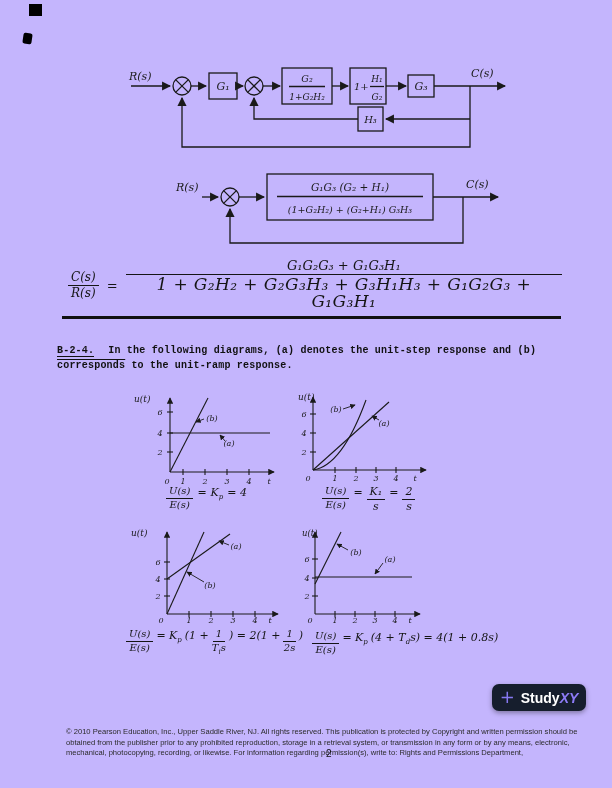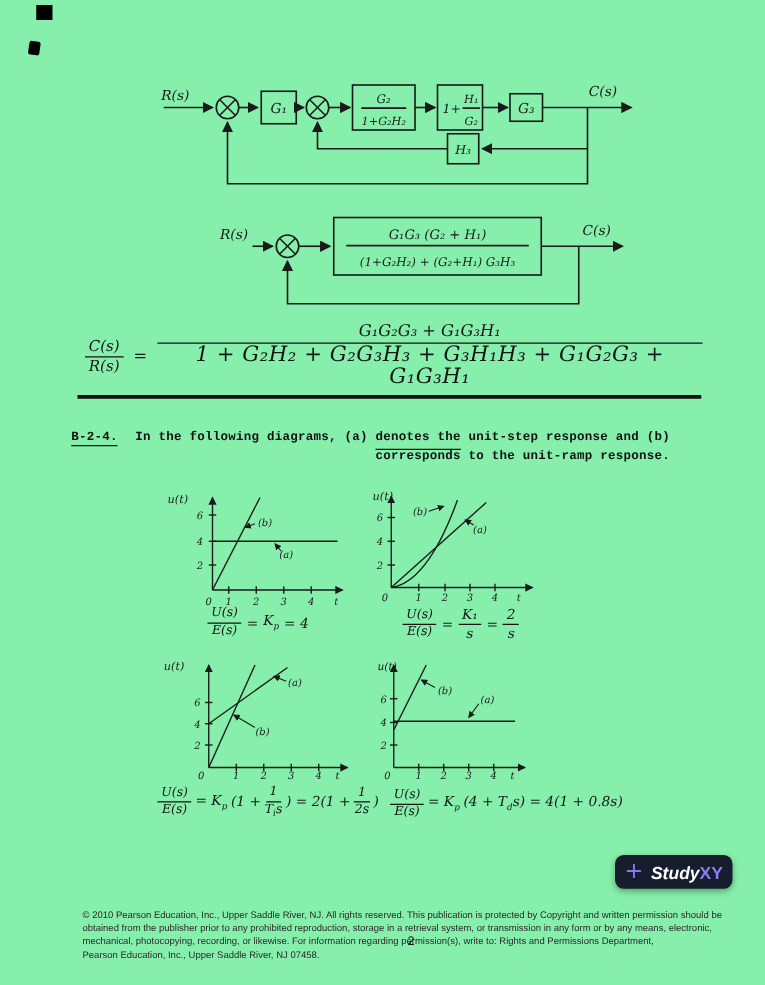--- a/index.html
+++ b/index.html
@@ -1,41 +1,41 @@
 <!DOCTYPE html>
 <html><head>
 <meta charset="utf-8">
 <style>
   html,body{margin:0;padding:0;background:#888;}
-  .page{position:relative;width:612px;height:788px;background:#86efac;overflow:hidden;
+  .page{position:relative;width:612px;height:788px;background:#c4b5fd;overflow:hidden;
         font-family:"DejaVu Serif",serif;color:#1a1a1a;}
   svg{position:absolute;overflow:visible;}
   svg text{font-family:"DejaVu Serif",serif;font-style:italic;fill:#1a1a1a;}
   .fr{display:inline-flex;flex-direction:column;align-items:center;line-height:1.05;text-align:center;vertical-align:middle;}
   .fr .n{border-bottom:1.2px solid #151515;padding:0 3px 1px;}
   .fr .d{padding-top:1px;}
-  .eq{position:absolute;display:flex;align-items:center;gap:4px;font-style:italic;
+  .eq{position:absolute;display:flex;gap:4px;font-style:italic;
       font-size:11px;color:#151515;white-space:nowrap;}
   .eq sub{font-size:7px;font-style:italic;}
   .mainEq{position:absolute;display:flex;align-items:center;gap:8px;font-style:italic;color:#151515;}
   .divider{position:absolute;background:#111;}
   .problem{position:absolute;font-family:"Liberation Mono","DejaVu Sans Mono",monospace;
            font-size:10px;font-weight:600;letter-spacing:0.2px;color:#111;line-height:15px;white-space:nowrap;}
   .problem .pid{border-bottom:1.5px solid #111;margin-right:14px;}
   .problem .ovl{text-decoration:overline;}
   .footer{position:absolute;font-family:"Liberation Sans",sans-serif;font-size:7.6px;
           color:#2a2a2a;line-height:10.6px;white-space:nowrap;margin-left:36px;}
   .pageNum{position:absolute;font-family:"Liberation Sans",sans-serif;font-size:10px;color:#111;}
   .wm{position:absolute;display:flex;align-items:center;justify-content:center;gap:6px;
       width:94px;height:27px;background:#161e2d;border-radius:7px;
       font-family:"Liberation Sans",sans-serif;font-weight:700;font-size:14px;
       box-shadow:0 2px 5px rgba(0,0,0,0.35);}
   .wm .plus{color:#8678f0;font-family:"DejaVu Sans",sans-serif;font-weight:400;font-size:18px;line-height:1;margin-top:-2px;}
-  .wm .b1{color:#ffffff;font-style:italic;}
-  .wm .b2{color:#8d7bf7;}
+  .wm .b1{color:#ffffff;}
+  .wm .b2{color:#8d7bf7;font-style:italic;}
   .mark{position:absolute;background:#000;}
 </style>
 </head>
 <body>
 
 <div class="page">
 
   <div class="mark" style="left:29px;top:4px;width:13px;height:12px;"></div>
   <div class="mark" style="left:23px;top:33px;width:9px;height:11px;transform:rotate(8deg);border-radius:2px;"></div>
 
@@ -112,21 +112,21 @@
     </span>
     <span style="font-size:13px;">=</span>
     <span class="fr">
       <span class="n" style="font-size:13px;align-self:stretch;">G₁G₂G₃ + G₁G₃H₁</span>
       <span class="d" style="font-size:17px;letter-spacing:0.4px;">1 + G₂H₂ + G₂G₃H₃ + G₃H₁H₃ + G₁G₂G₃ + G₁G₃H₁</span>
     </span>
   </div>
 
   <div class="divider" style="left:62px;top:316px;width:499px;height:3px;"></div>
 
-  <div class="problem" style="left:57px;top:343px;text-align:right;">
+  <div class="problem" style="left:57px;top:343px;">
     <div><span class="pid">B-2-4.</span><span>In the following diagrams, (a) denotes the unit-step response and (b)</span></div>
     <div><span class="ovl">corresponds</span><span> to the unit-ramp response.</span></div>
   </div>
 
   <svg style="left:132px;top:390px;" width="165" height="97" viewBox="0 0 165 97">
     <defs>
       <marker id="m3" viewBox="0 0 8 8" refX="7" refY="4" markerWidth="6" markerHeight="6" orient="auto-start-reverse">
         <path d="M0,0L8,4L0,8z" fill="#1a1a1a"></path>
       </marker>
     </defs>
@@ -321,17 +321,16 @@
 
   <div class="wm" style="left:492px;top:684px;">
     <span class="plus">+</span>
     <span><span class="b1">Study</span><span class="b2">XY</span></span>
   </div>
 
   <div class="footer" style="left:30px;top:727px;">
     <div>© 2010 Pearson Education, Inc., Upper Saddle River, NJ.  All rights reserved. This publication is protected by Copyright and written permission should be</div>
     <div>obtained from the publisher prior to any prohibited reproduction, storage in a retrieval system, or transmission in any form or by any means, electronic,</div>
     <div>mechanical, photocopying, recording, or likewise. For information  regarding permission(s), write to: Rights and Permissions Department,</div>
-    <div>Pearson Education, Inc., Upper Saddle River, NJ 07458.</div>
   </div>
   <div class="pageNum" style="left:326px;top:748px;">2</div>
 
 </div>
 
 </body></html>

